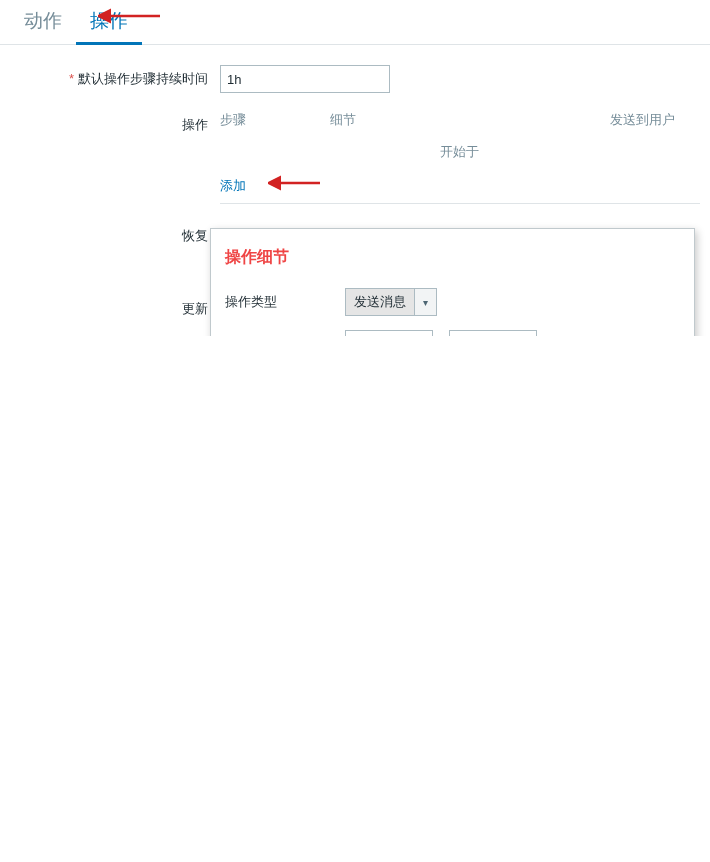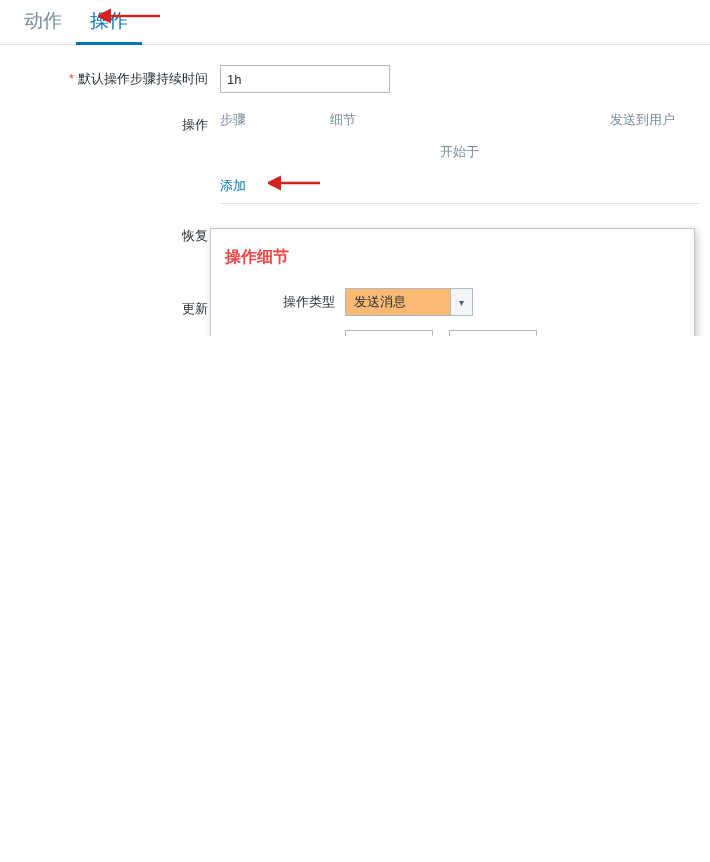--- a/index.html
+++ b/index.html
@@ -112,34 +112,32 @@
     color: #ef4444;
     margin-bottom: 20px;
   }
   .p-row {
     display: flex;
     align-items: flex-start;
     margin-bottom: 14px;
   }
   .p-label {
     width: 120px;
-    text-align: right;
     padding-right: 10px;
     padding-top: 5px;
     flex-shrink:0;
     color:#1f2c33;
   }
   .p-field { flex: 1; }
   .select-box {
     display: inline-flex;
     align-items: stretch;
     border: 1px solid #acbbc2;
     height: 28px;
-    background:#fdba74;
-    gap:36px;
+    background:#e5e5e5;
   }
   .select-text {
     padding: 4px 8px;
     font-size: 13px;
     min-width: 60px;
     display:flex;
     align-items:center;
   }
   .select-text.wide { min-width: 130px; }
   .select-btn {

